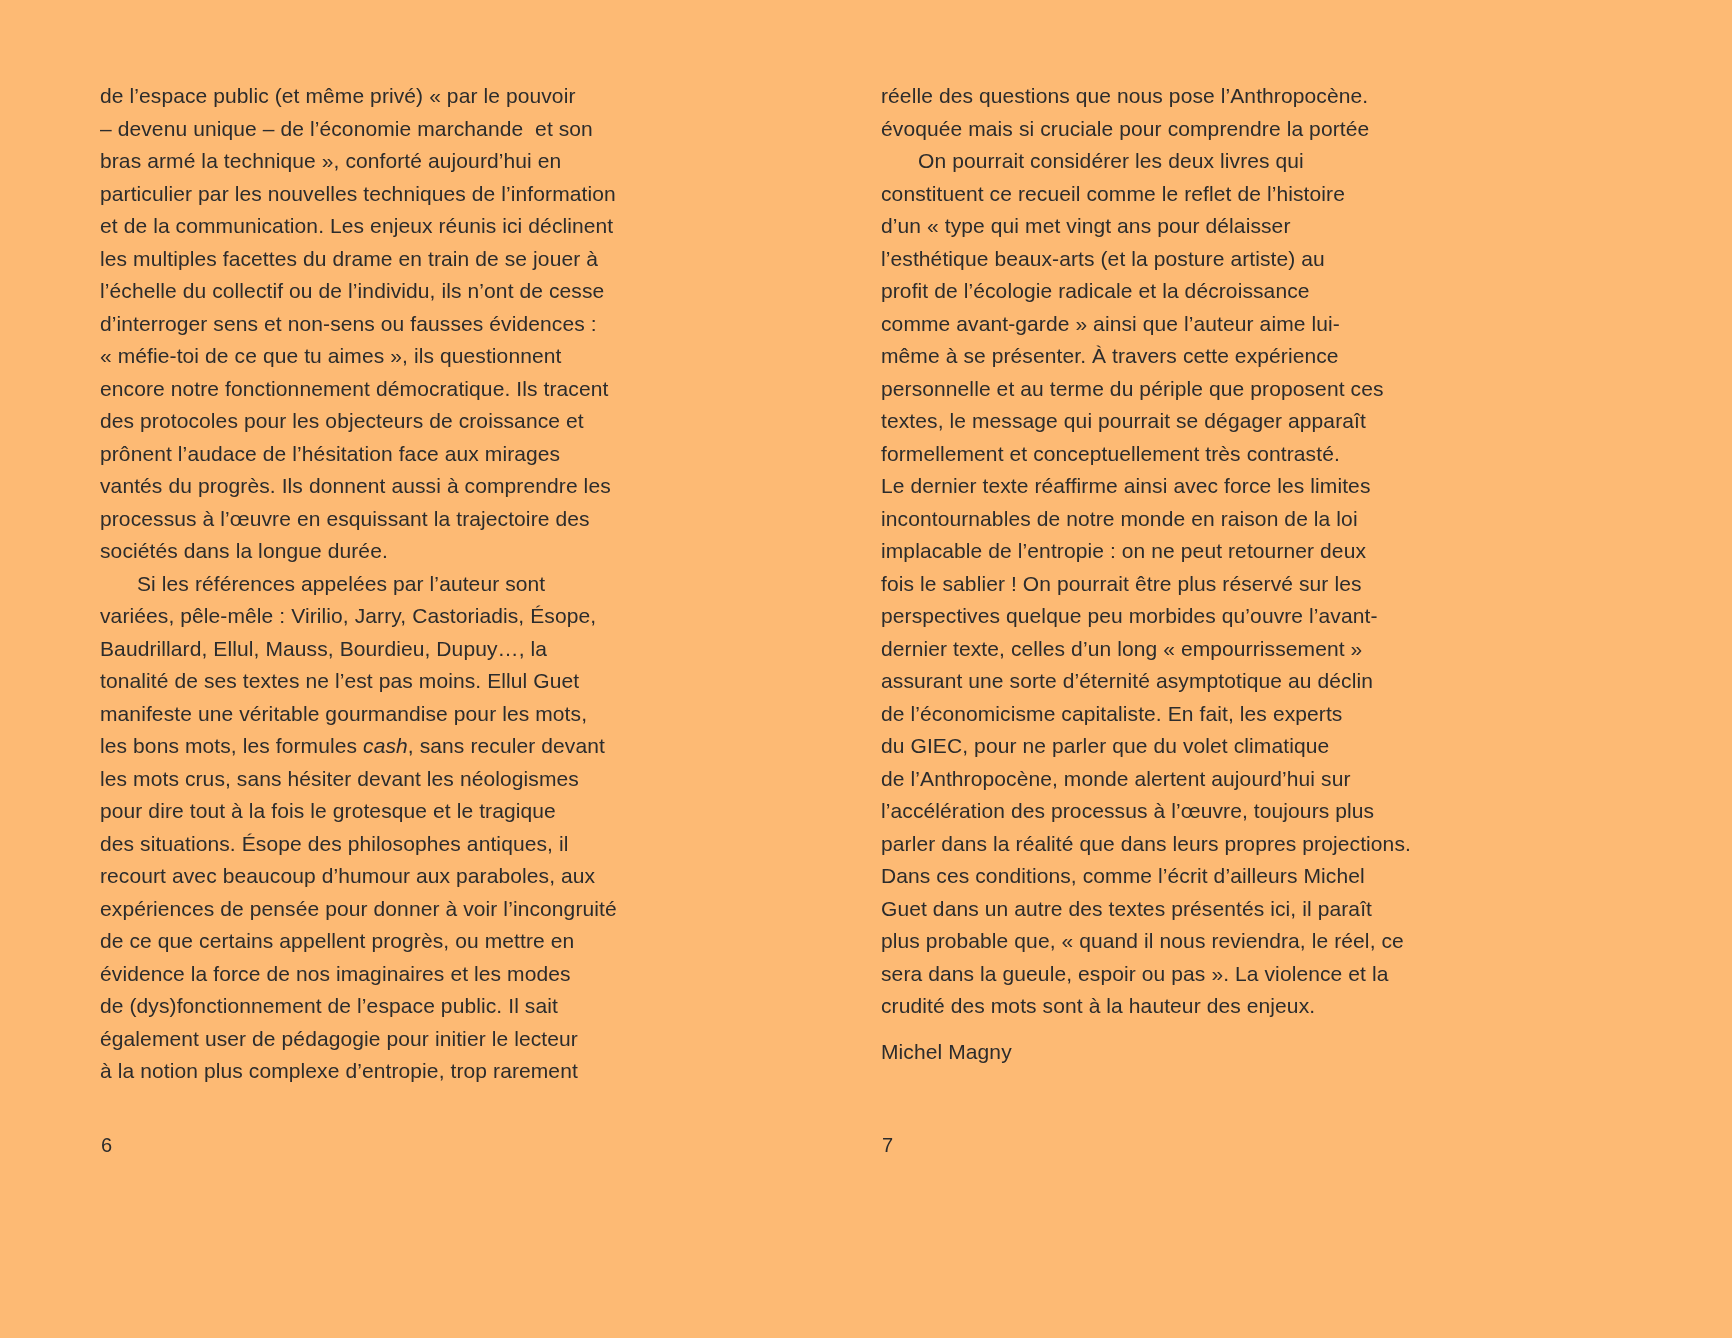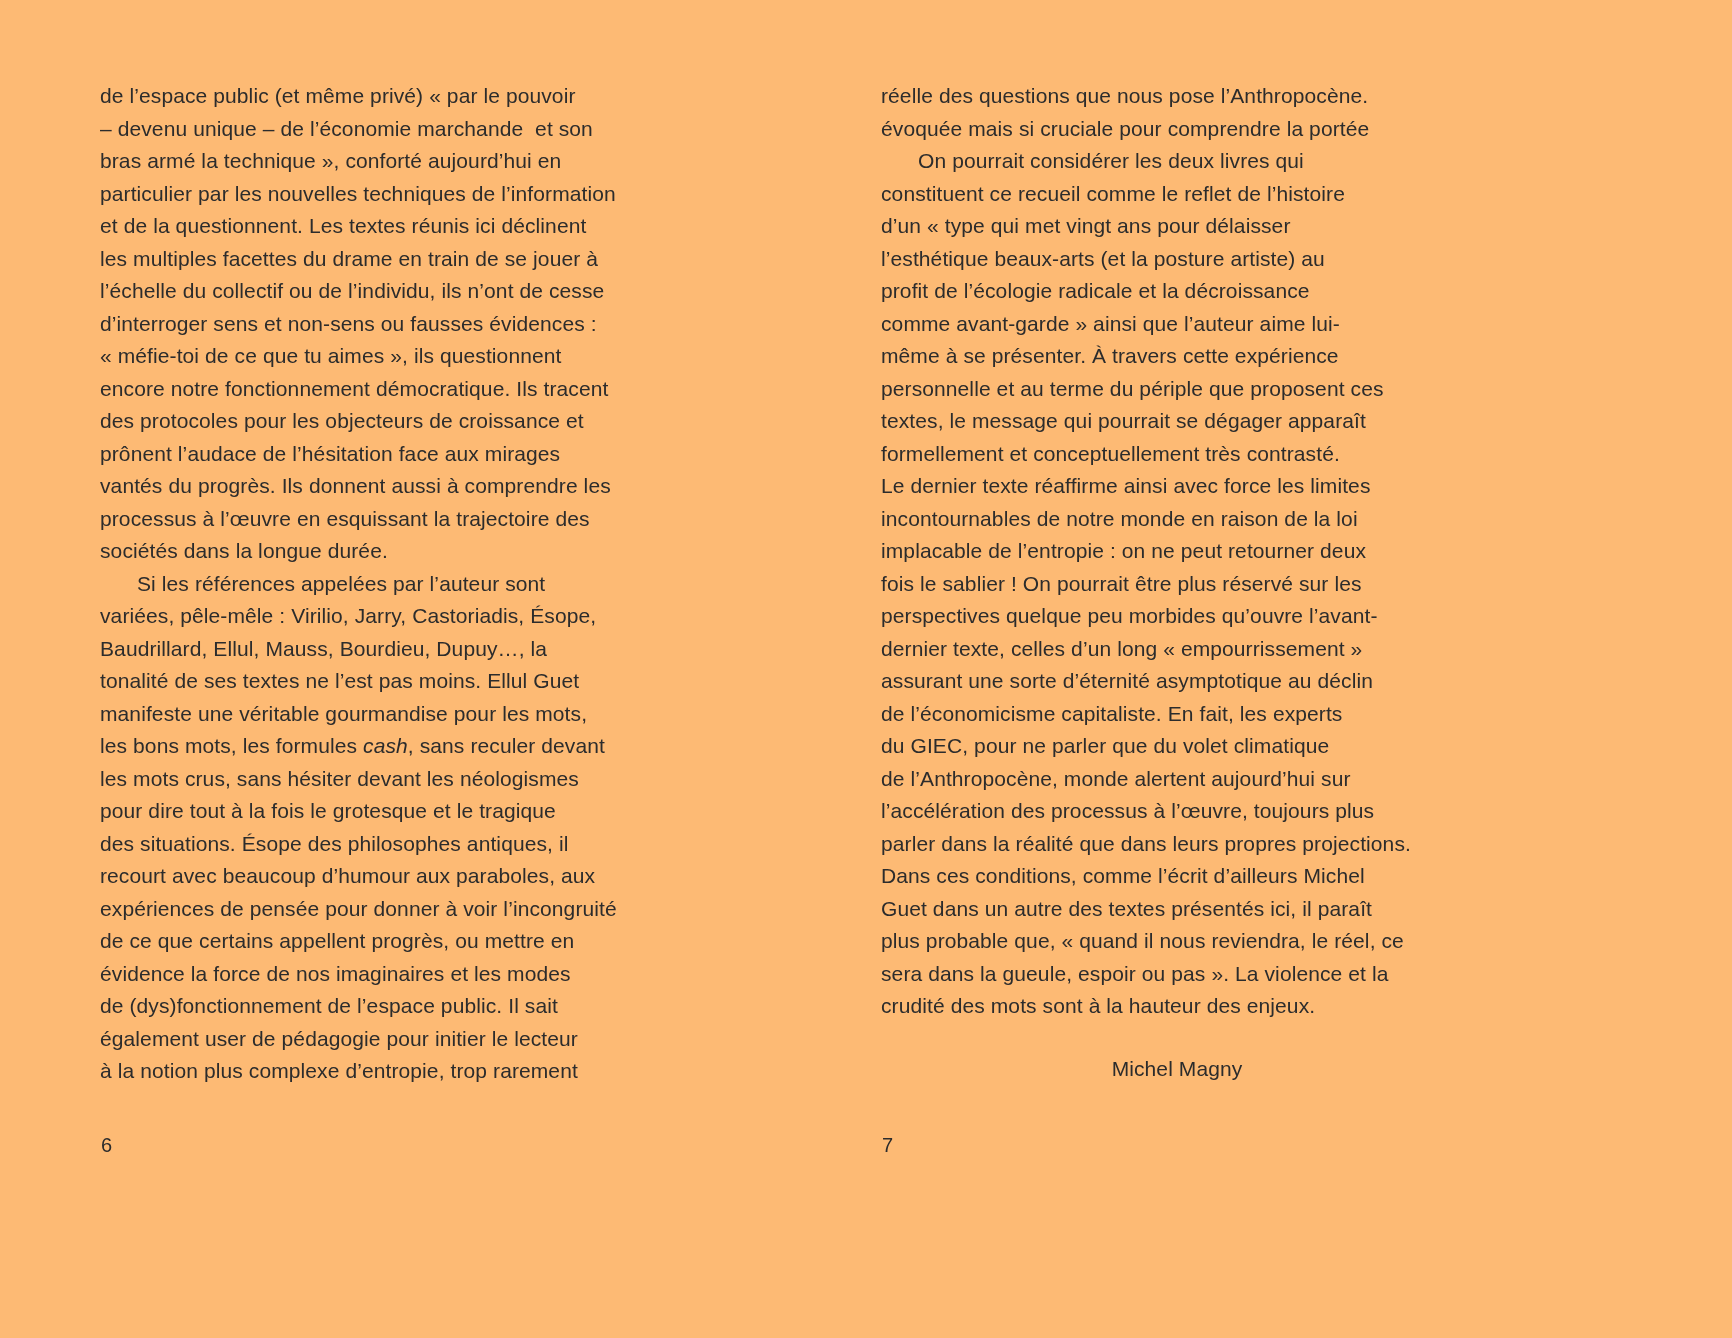--- a/index.html
+++ b/index.html
@@ -20,22 +20,22 @@
     font-size: 21px;
     line-height: 32.5px;
     letter-spacing: 0.1px;
   }
   .page-text.left  { left: 100px; width: 630px; }
   .page-text.right { left: 881px; width: 592px; }
   .line { white-space: pre; }
   .line.indent { padding-left: 37px; }
   .line em { font-style: italic; }
   .signature {
-    text-align: center;
-    margin-top: 30px;
+    text-align: left;
+    margin-top: 13px;
   }
   .page-number {
     position: absolute;
     top: 1134px;
     font-size: 20px;
     color: #2c2c2c;
   }
   .page-number.left  { left: 101px; }
   .page-number.right { left: 882px; }
 </style>
@@ -43,21 +43,21 @@
 <body>
 
 <div class="spread">
 
   <div class="page-text left">
     <div>
         <div class="line">de l’espace public (et même privé) « par le pouvoir</div>
         <div class="line">– devenu unique – de l’économie marchande  et son</div>
         <div class="line">bras armé la technique », conforté aujourd’hui en</div>
         <div class="line">particulier par les nouvelles techniques de l’information</div>
-        <div class="line">et de la questionnent. Les textes réunis ici déclinent</div>
+        <div class="line">et de la communication. Les enjeux réunis ici déclinent</div>
         <div class="line">les multiples facettes du drame en train de se jouer à</div>
         <div class="line">l’échelle du collectif ou de l’individu, ils n’ont de cesse</div>
         <div class="line">d’interroger sens et non-sens ou fausses évidences :</div>
         <div class="line">« méfie-toi de ce que tu aimes », ils questionnent</div>
         <div class="line">encore notre fonctionnement démocratique. Ils tracent</div>
         <div class="line">des protocoles pour les objecteurs de croissance et</div>
         <div class="line">prônent l’audace de l’hésitation face aux mirages</div>
         <div class="line">vantés du progrès. Ils donnent aussi à comprendre les</div>
         <div class="line">processus à l’œuvre en esquissant la trajectoire des</div>
         <div class="line">sociétés dans la longue durée.</div>

